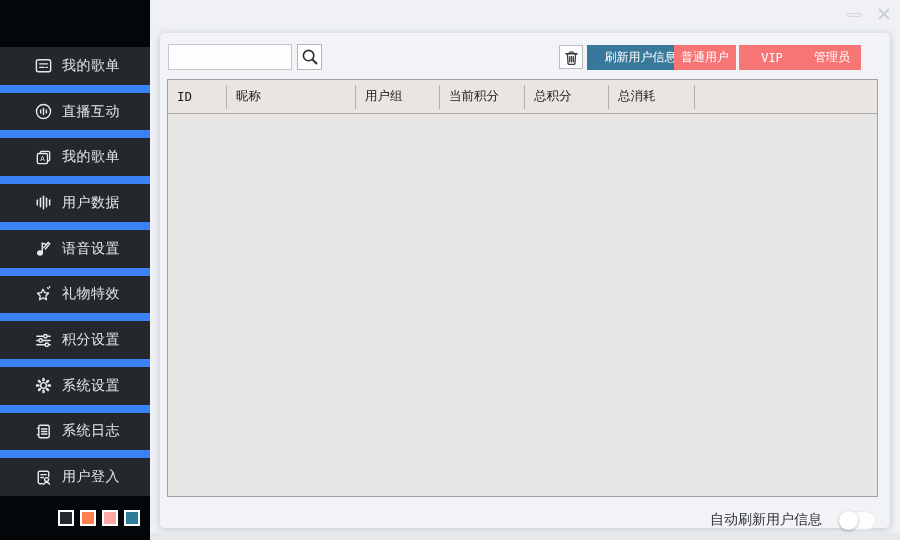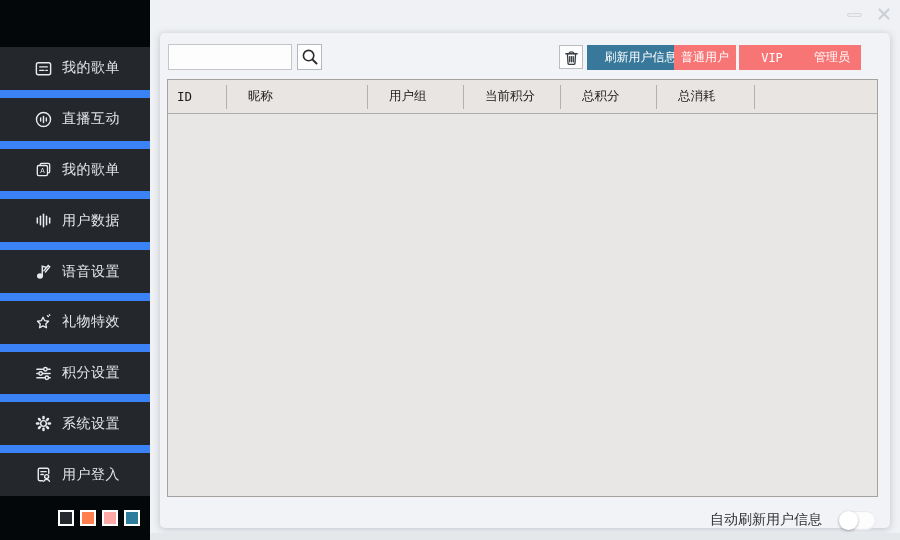--- a/index.html
+++ b/index.html
@@ -74,21 +74,21 @@
   .btn-admin   { left:643px; width:58px; background:#f87575; }
 
   
   .table {
     position:absolute; left:7px; top:46px; width:711px; height:418px;
     border:1px solid #a5a19e; background:#e9e7e5;
     display:flex; flex-direction:column;
   }
   .thead {
     height:34px; background:#e8e5e2; display:flex;
-    border-bottom:1px solid #aeaba8; flex:none;gap:12px;
+    border-bottom:1px solid #aeaba8; flex:none;
   }
   .th {
     position:relative; display:flex; align-items:center;
     padding-left:9px; font-size:12.5px; color:#1c1c1c;
     font-family:"DejaVu Sans Mono","Liberation Sans",monospace;
     white-space:nowrap; flex:none;
   }
   .th::after {
     content:""; position:absolute; right:0; top:5px; bottom:4px;
     width:1px; background:#b3b0ad;
@@ -225,20 +225,33 @@
             <line x1="5.2" y1="5.2" x2="6.2" y2="6.2"></line>
             <line x1="13.8" y1="13.8" x2="14.8" y2="14.8"></line>
             <line x1="5.2" y1="14.8" x2="6.2" y2="13.8"></line>
             <line x1="13.8" y1="6.2" x2="14.8" y2="5.2"></line>
           </g>
         </svg>
       </span>
       <span class="lbl">系统设置</span>
     </div>
 
+    <div class="side-item">
+      <span class="icon">
+        <svg width="19" height="19" viewBox="0 0 20 20" fill="none" stroke="#e8eaec" stroke-width="1.5" stroke-linecap="round">
+          <rect x="5" y="3.5" width="11" height="13" rx="1.5"></rect>
+          <line x1="8" y1="7.3" x2="13.5" y2="7.3"></line>
+          <line x1="8" y1="10" x2="13.5" y2="10"></line>
+          <line x1="8" y1="12.7" x2="13.5" y2="12.7"></line>
+          <line x1="3.6" y1="6.5" x2="5" y2="6.5"></line>
+          <line x1="3.6" y1="13.5" x2="5" y2="13.5"></line>
+        </svg>
+      </span>
+      <span class="lbl">系统日志</span>
+    </div>
 
     <div class="side-item">
       <span class="icon">
         <svg width="19" height="19" viewBox="0 0 20 20" fill="none" stroke="#e8eaec" stroke-width="1.5" stroke-linecap="round">
           <path d="M15.5 9 V5 a1.5 1.5 0 0 0 -1.5 -1.5 H6 A1.5 1.5 0 0 0 4.5 5 v10 a1.5 1.5 0 0 0 1.5 1.5 h3"></path>
           <line x1="7.3" y1="7" x2="12.8" y2="7"></line>
           <line x1="7.3" y1="10" x2="9.8" y2="10"></line>
           <circle cx="13.3" cy="12.2" r="2.1"></circle>
           <path d="M10.3 17.2 a3.2 3.2 0 0 1 6 0"></path>
         </svg>

